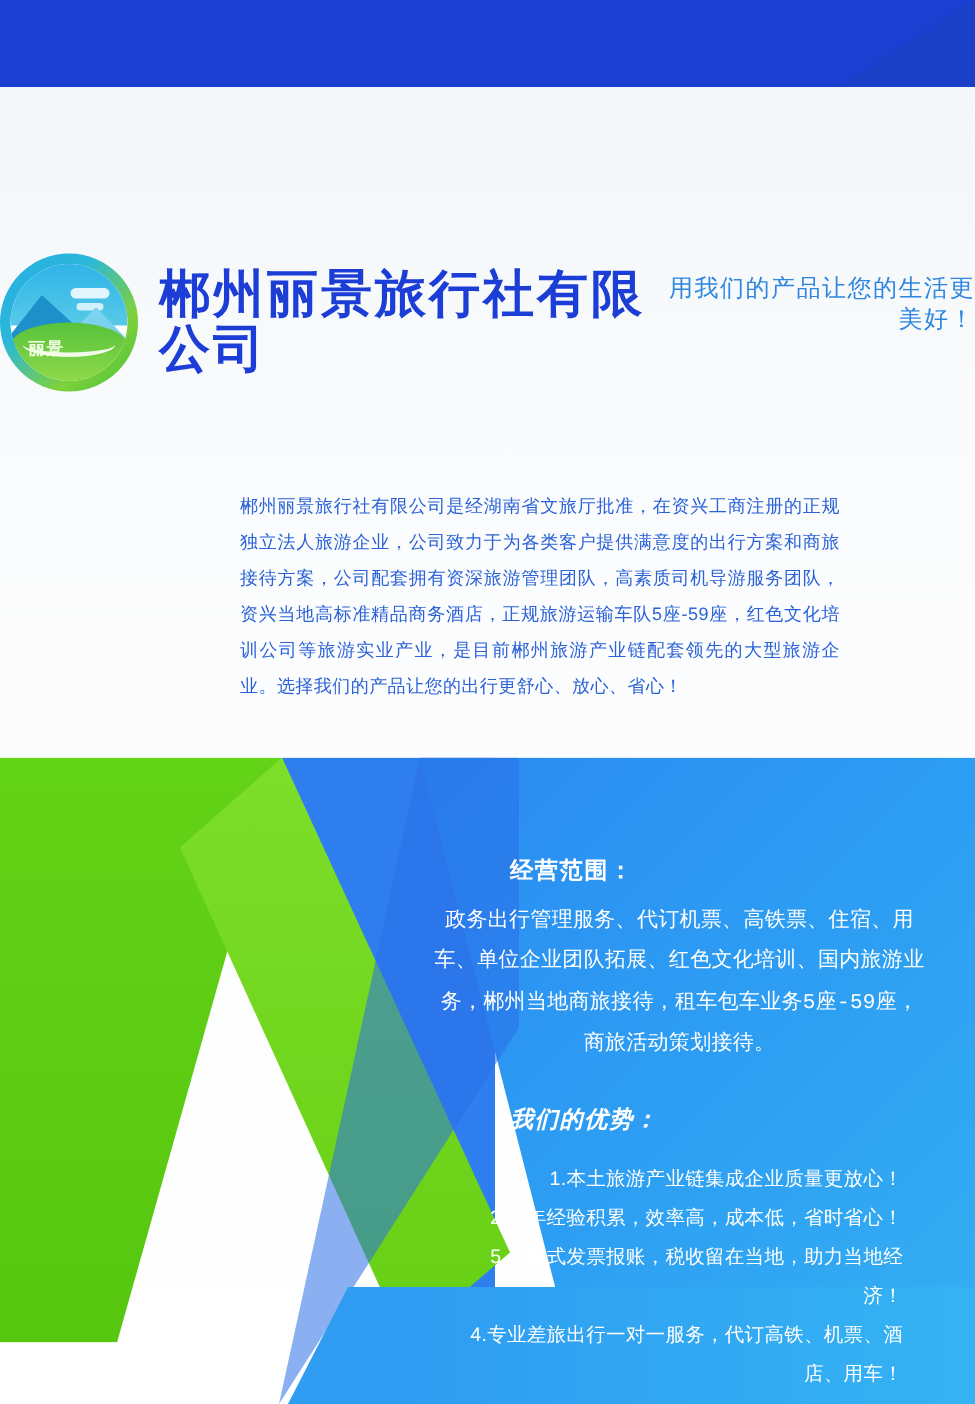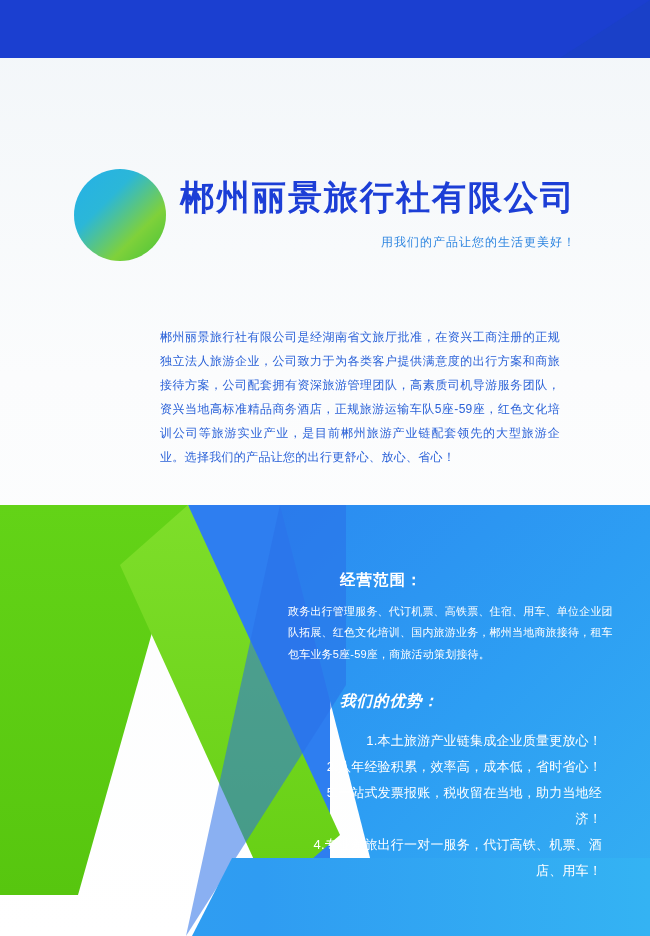--- a/index.html
+++ b/index.html
@@ -115,34 +115,34 @@
   .logo-text {
     position: absolute;
     left: 12px; bottom: 14px;
     font-size: 11px;
     color: #f3ffe6;
     letter-spacing: 1px;
     font-weight: bold;
   }
   .title-block {
     display: flex;
-    flex-direction: column;
+    flex-direction: row;
     justify-content: center;
   }
   .company-title {
     font-size: 34px;
     font-weight: bold;
     color: #1c3ed6;
     letter-spacing: 2px;
     line-height: 1.1;
   }
   .slogan {
-    margin-top: 18px;
+    margin-top: 4px;
     text-align: right;
-    font-size: 12px;
+    font-size: 16px;
     color: #2f86e0;
     letter-spacing: 1px;
     font-family: Liberation Mono, monospace;
   }
 
   
   .intro {
     position: absolute;
     left: 160px; top: 325px;
     width: 400px;
@@ -213,24 +213,25 @@
   }
   .sec-head {
     font-size: 15.5px;
     font-weight: bold;
     letter-spacing: 1px;
     margin-bottom: 10px;
     text-align: left;
     padding-left: 52px;
   }
   .sec-body {
-    font-size: 11px;
+    font-size: 14px;
     line-height: 1.95;
-    text-align: left;
+    text-align: center;
     letter-spacing: .2px;
+    font-family: Liberation Mono, monospace;
   }
   .sec-head-2 {
     margin-top: 26px;
     font-style: italic;
   }
   .adv-list {
     list-style: none;
     margin: 16px;
     padding: 0;
     font-size: 13px;
@@ -251,20 +252,30 @@
 
 <div id="poster">
 
   <div class="top-band">
     <div class="top-band-inner"></div>
   </div>
 
   <div class="header">
     <div class="logo">
       <div class="logo-ring"></div>
+      <div class="logo-inner">
+        <div class="logo-sky"></div>
+        <div class="logo-cloud"></div>
+        <div class="logo-cloud2"></div>
+        <div class="logo-hill2"></div>
+        <div class="logo-hill"></div>
+        <div class="logo-green"></div>
+        <div class="logo-wave"></div>
+        <div class="logo-text">丽景</div>
+      </div>
     </div>
     <div class="title-block">
       <div class="company-title">郴州丽景旅行社有限公司</div>
       <div class="slogan">用我们的产品让您的生活更美好！</div>
     </div>
   </div>
 
   <div class="intro">郴州丽景旅行社有限公司是经湖南省文旅厅批准，在资兴工商注册的正规独立法人旅游企业，公司致力于为各类客户提供满意度的出行方案和商旅接待方案，公司配套拥有资深旅游管理团队，高素质司机导游服务团队，资兴当地高标准精品商务酒店，正规旅游运输车队5座-59座，红色文化培训公司等旅游实业产业，是目前郴州旅游产业链配套领先的大型旅游企业。选择我们的产品让您的出行更舒心、放心、省心！</div>
 
   <div class="lower">

